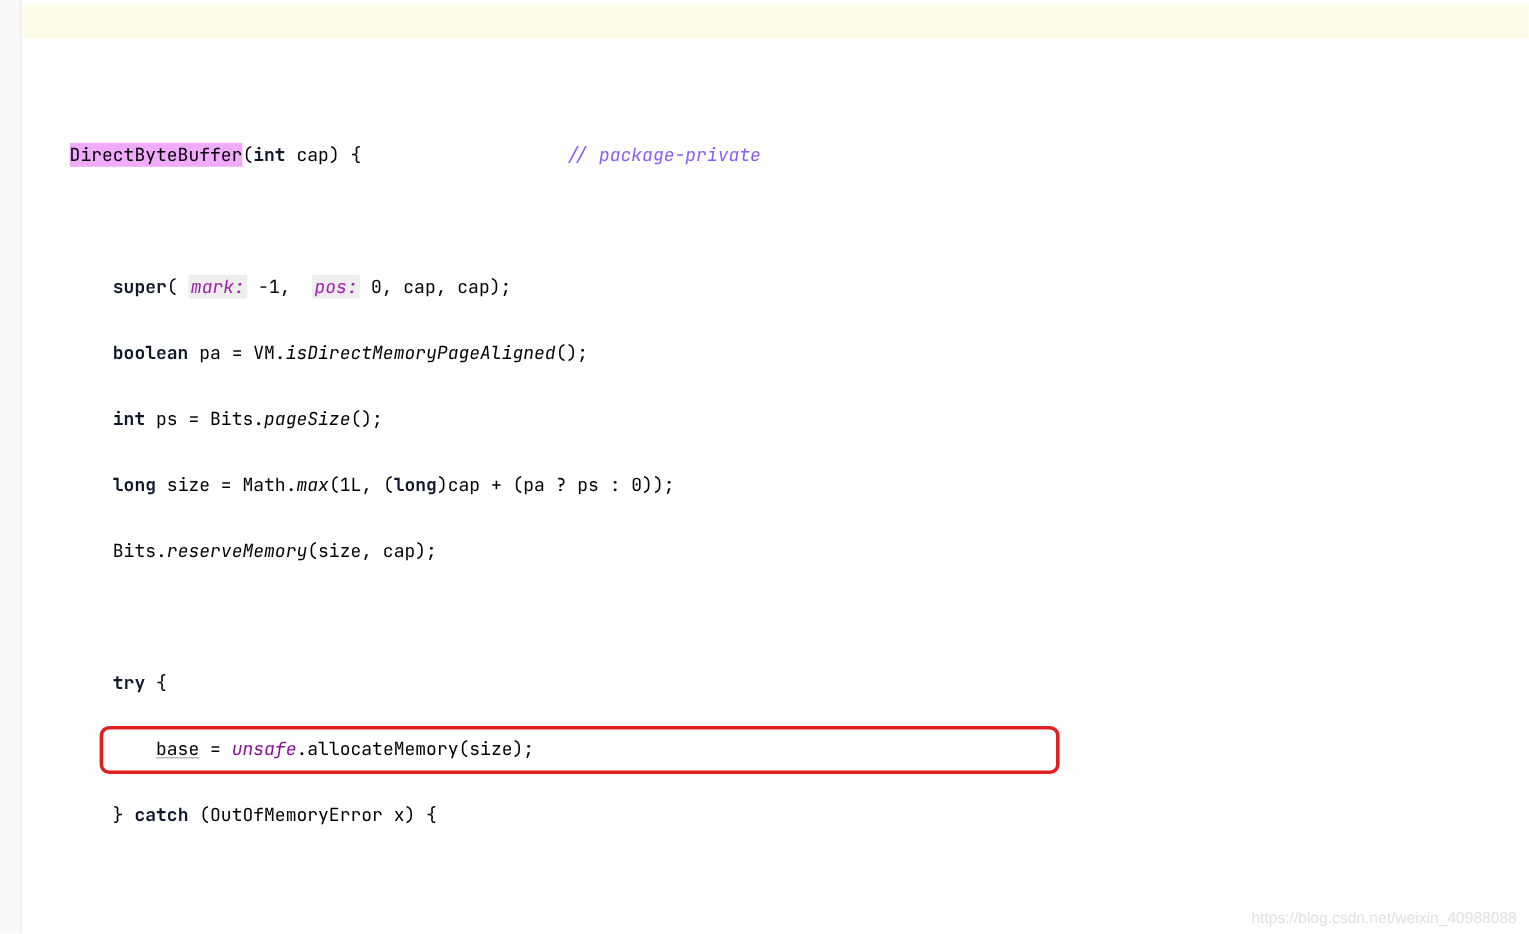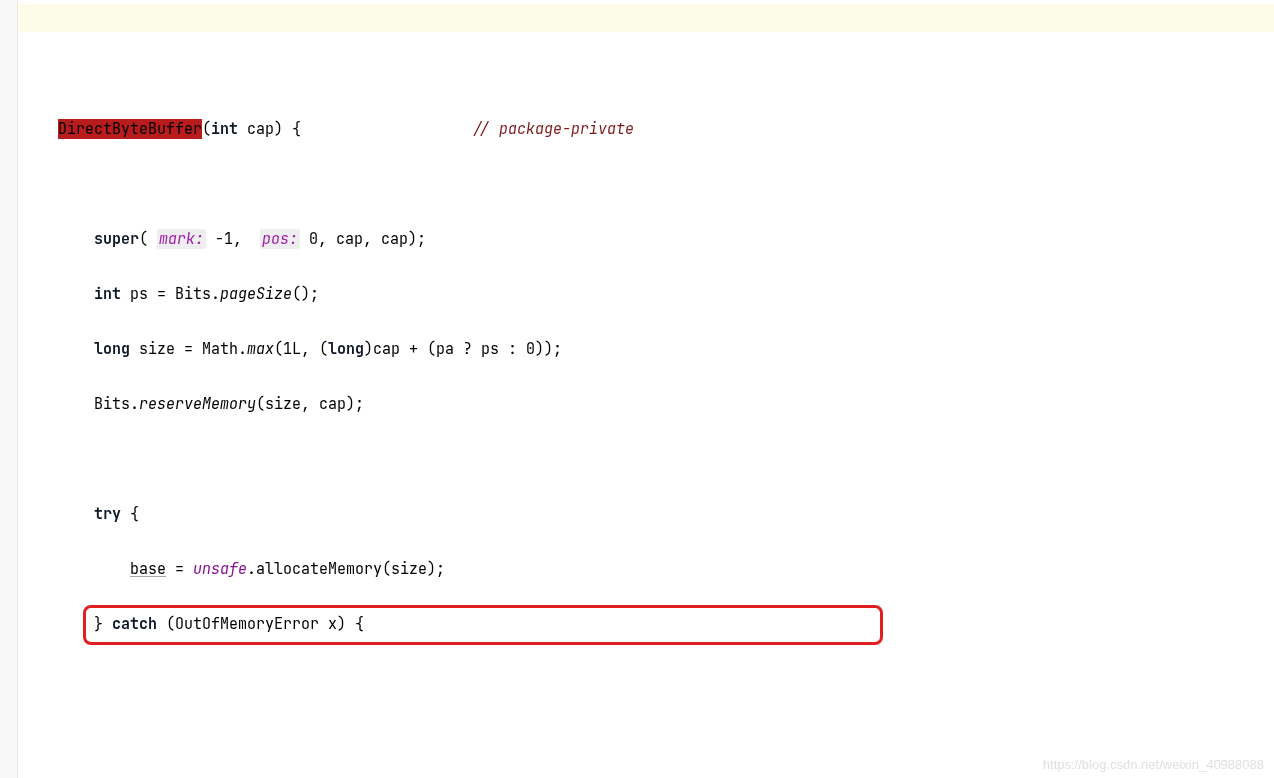--- a/index.html
+++ b/index.html
@@ -38,25 +38,25 @@
     width: 100%;
     height: 28px;
     background: #fcfce8;
     z-index: 0;
   }
   .code { position: relative; z-index: 1; padding-top: 6px; }
   .line { height: 27.5px; }
   .kw { color: #0f172a; font-weight: bold; }
   .purple { color: #871094; }
   .it { font-style: italic; }
-  .comment { color: #7f1d1d; font-style: italic; margin-top: 20px; }
+  .comment { color: #8b5cf6; font-style: italic; margin-top: 20px; }
   .hint-bg { background: #eeeeee; color: #8c8c8c; padding: 0 2px; border-radius: 2px; font-style: normal;}
   .hint-txt { color: #a21caf; font-style: italic; }
   .u { text-decoration: underline; text-decoration-color: #a8a8a8; text-decoration-thickness: 1px; text-underline-offset: 2px;}
-  .sel { background: #b91c1c; }
+  .sel { background: #f0abfc; }
   .redbox {
     position: absolute;
     border: 3px solid #e02020;
     border-radius: 8px;
     left: 83px;
     top: 605px;
     width: 800px;
     height: 40px;
     z-index: 5;
     pointer-events: none;
@@ -75,20 +75,21 @@
 <body>
 
 <div class="gutter"></div>
 
 <div class="editor">
   <div class="hl-line"></div>
   <div class="code">
 <div class="line">    <span class="sel">DirectByteBuffer</span><span>(</span><span class="kw">int</span><span> cap) {</span>                   <span class="comment">// package-private</span></div>
 <div class="line"></div>
 <div class="line">        <span class="kw">super</span><span>( </span><span class="hint-bg"><span class="hint-txt">mark:</span></span><span> -1,  </span><span class="hint-bg"><span class="hint-txt">pos:</span></span><span> 0, cap, cap);</span></div>
+<div class="line">        <span class="kw">boolean</span><span> pa = VM.</span><span class="it">isDirectMemoryPageAligned</span><span>();</span></div>
 <div class="line">        <span class="kw">int</span><span> ps = Bits.</span><span class="it">pageSize</span><span>();</span></div>
 <div class="line">        <span class="kw">long</span><span> size = Math.</span><span class="it">max</span><span>(1L, (</span><span class="kw">long</span><span>)cap + (pa ? ps : 0));</span></div>
 <div class="line">        <span>Bits.</span><span class="it">reserveMemory</span><span>(size, cap);</span></div>
 <div class="line"></div>
 <div class="line">        <span class="kw">try</span><span> {</span></div>
 <div class="line">            <span class="u">base</span><span> = </span><span class="purple it">unsafe</span><span>.allocateMemory(size);</span></div>
 <div class="line">        <span>} </span><span class="kw">catch</span><span> (OutOfMemoryError x) {</span></div>
 <div class="line">            </div>
 
 

